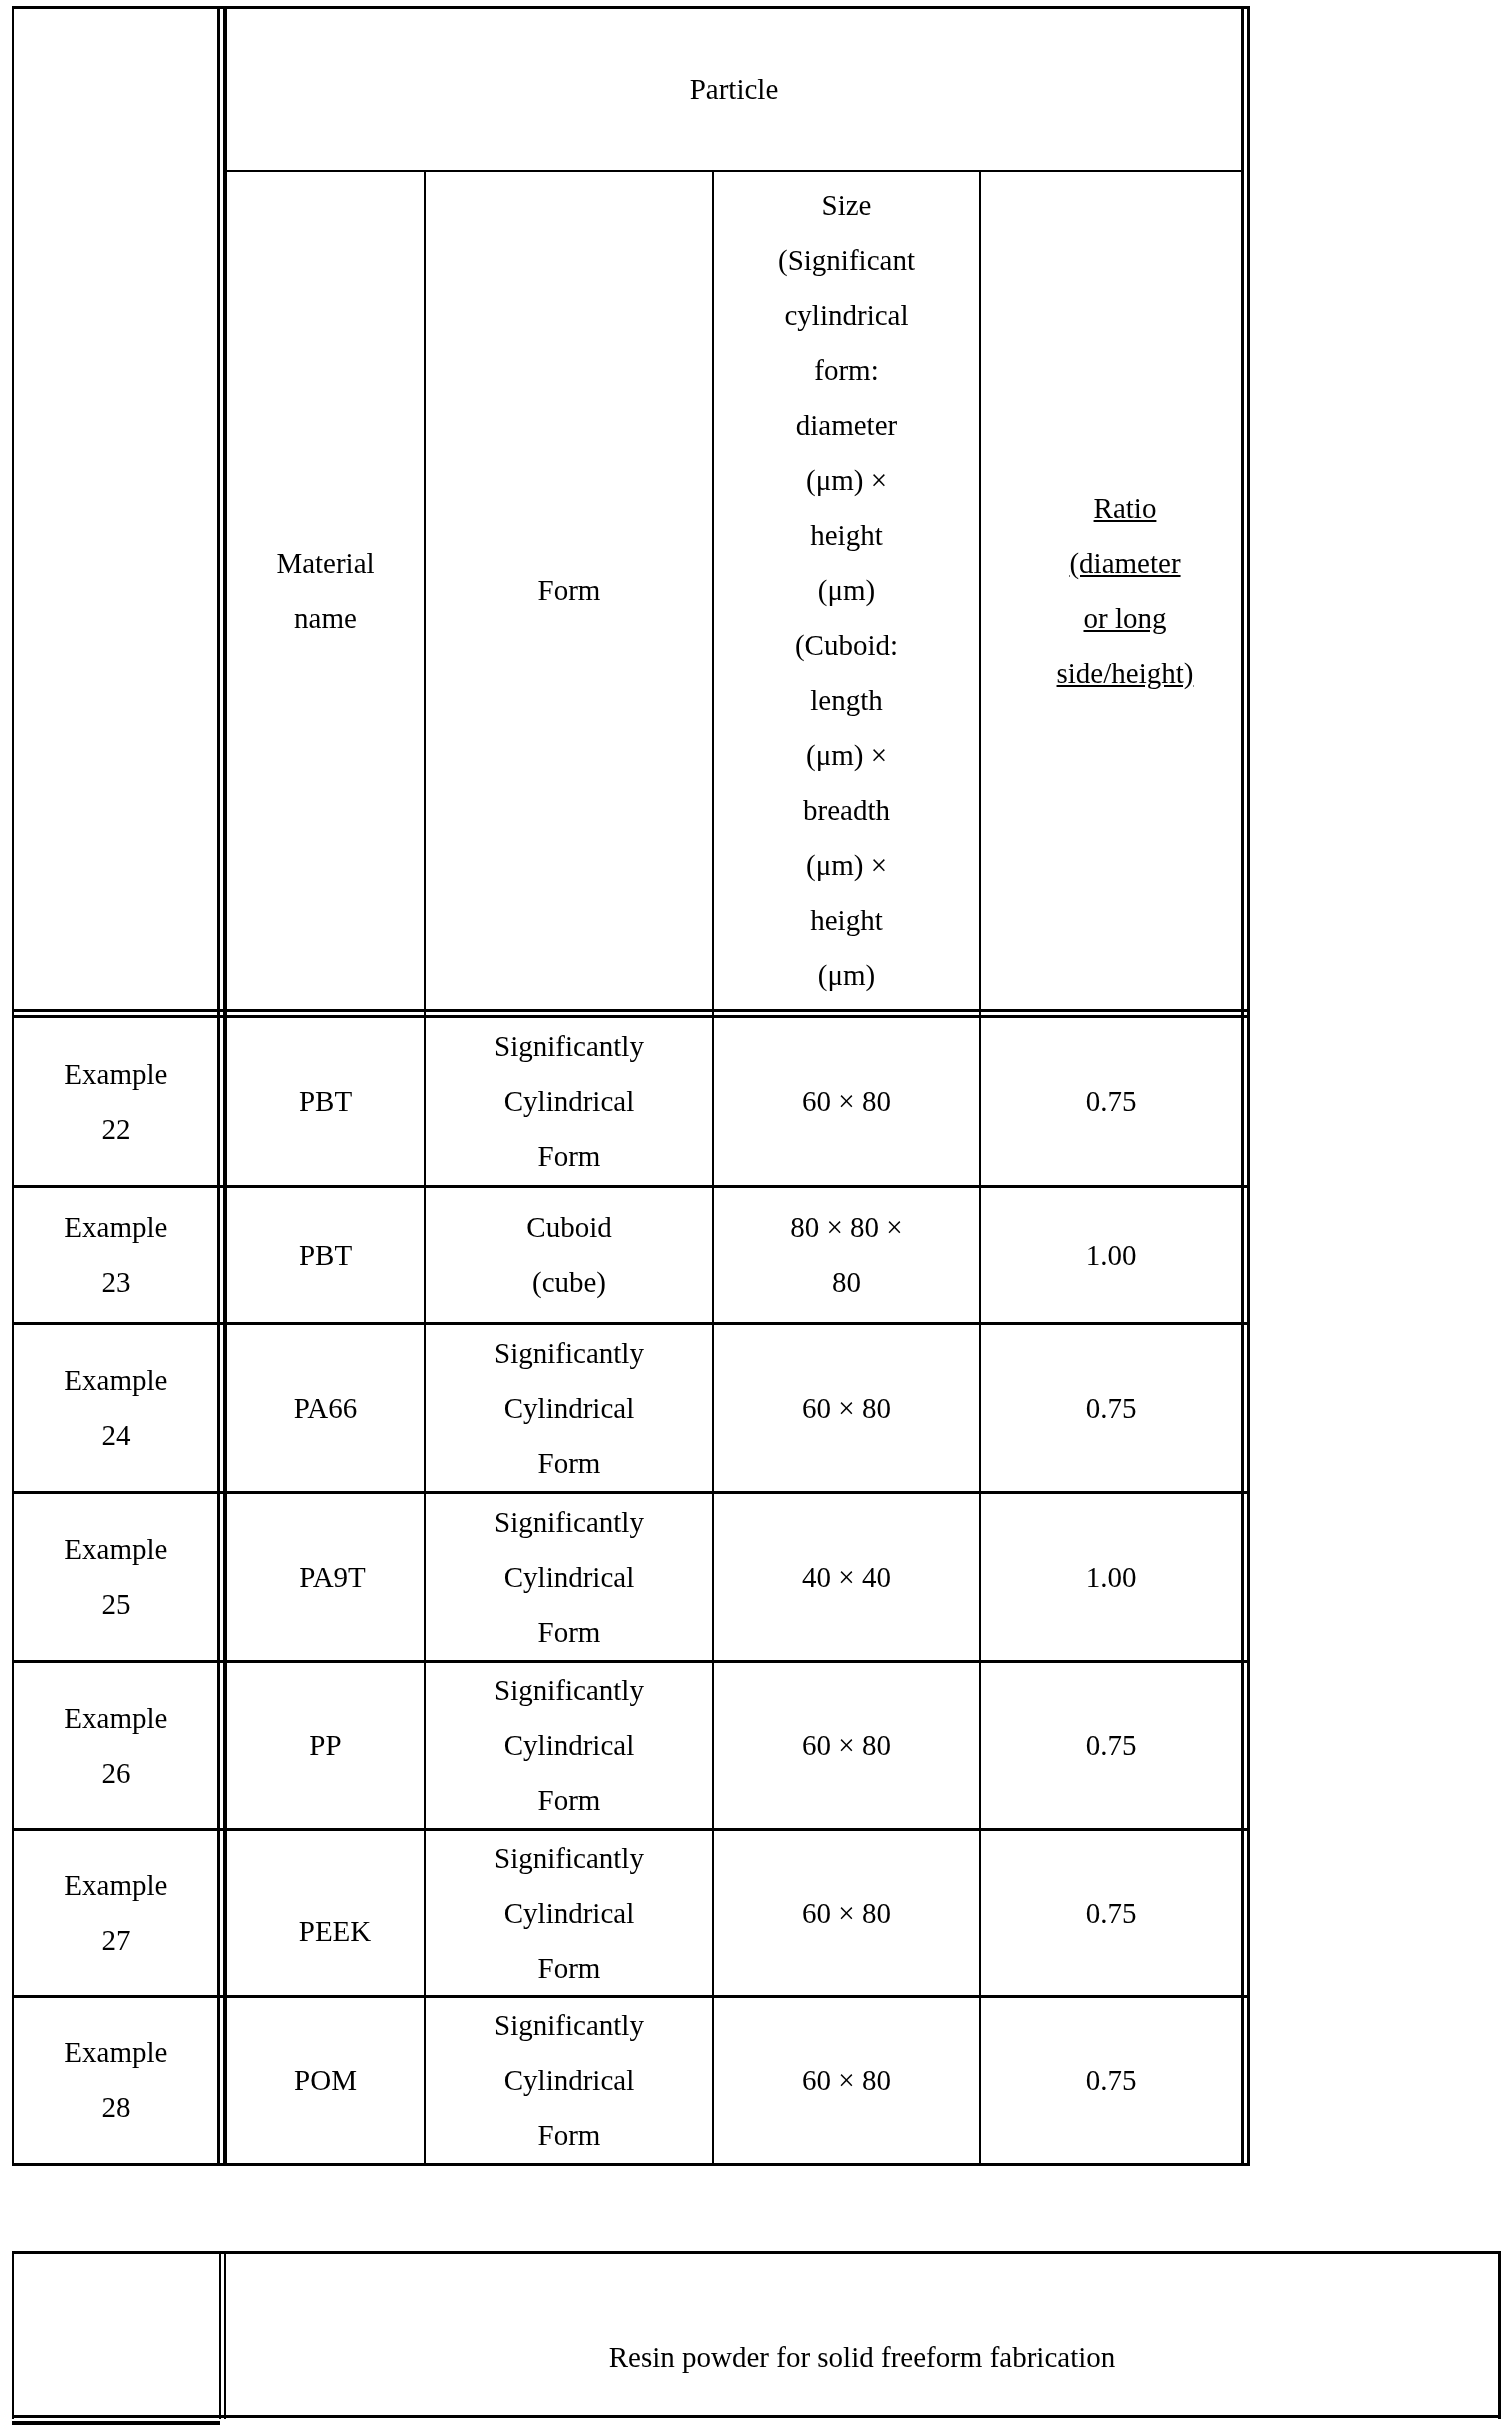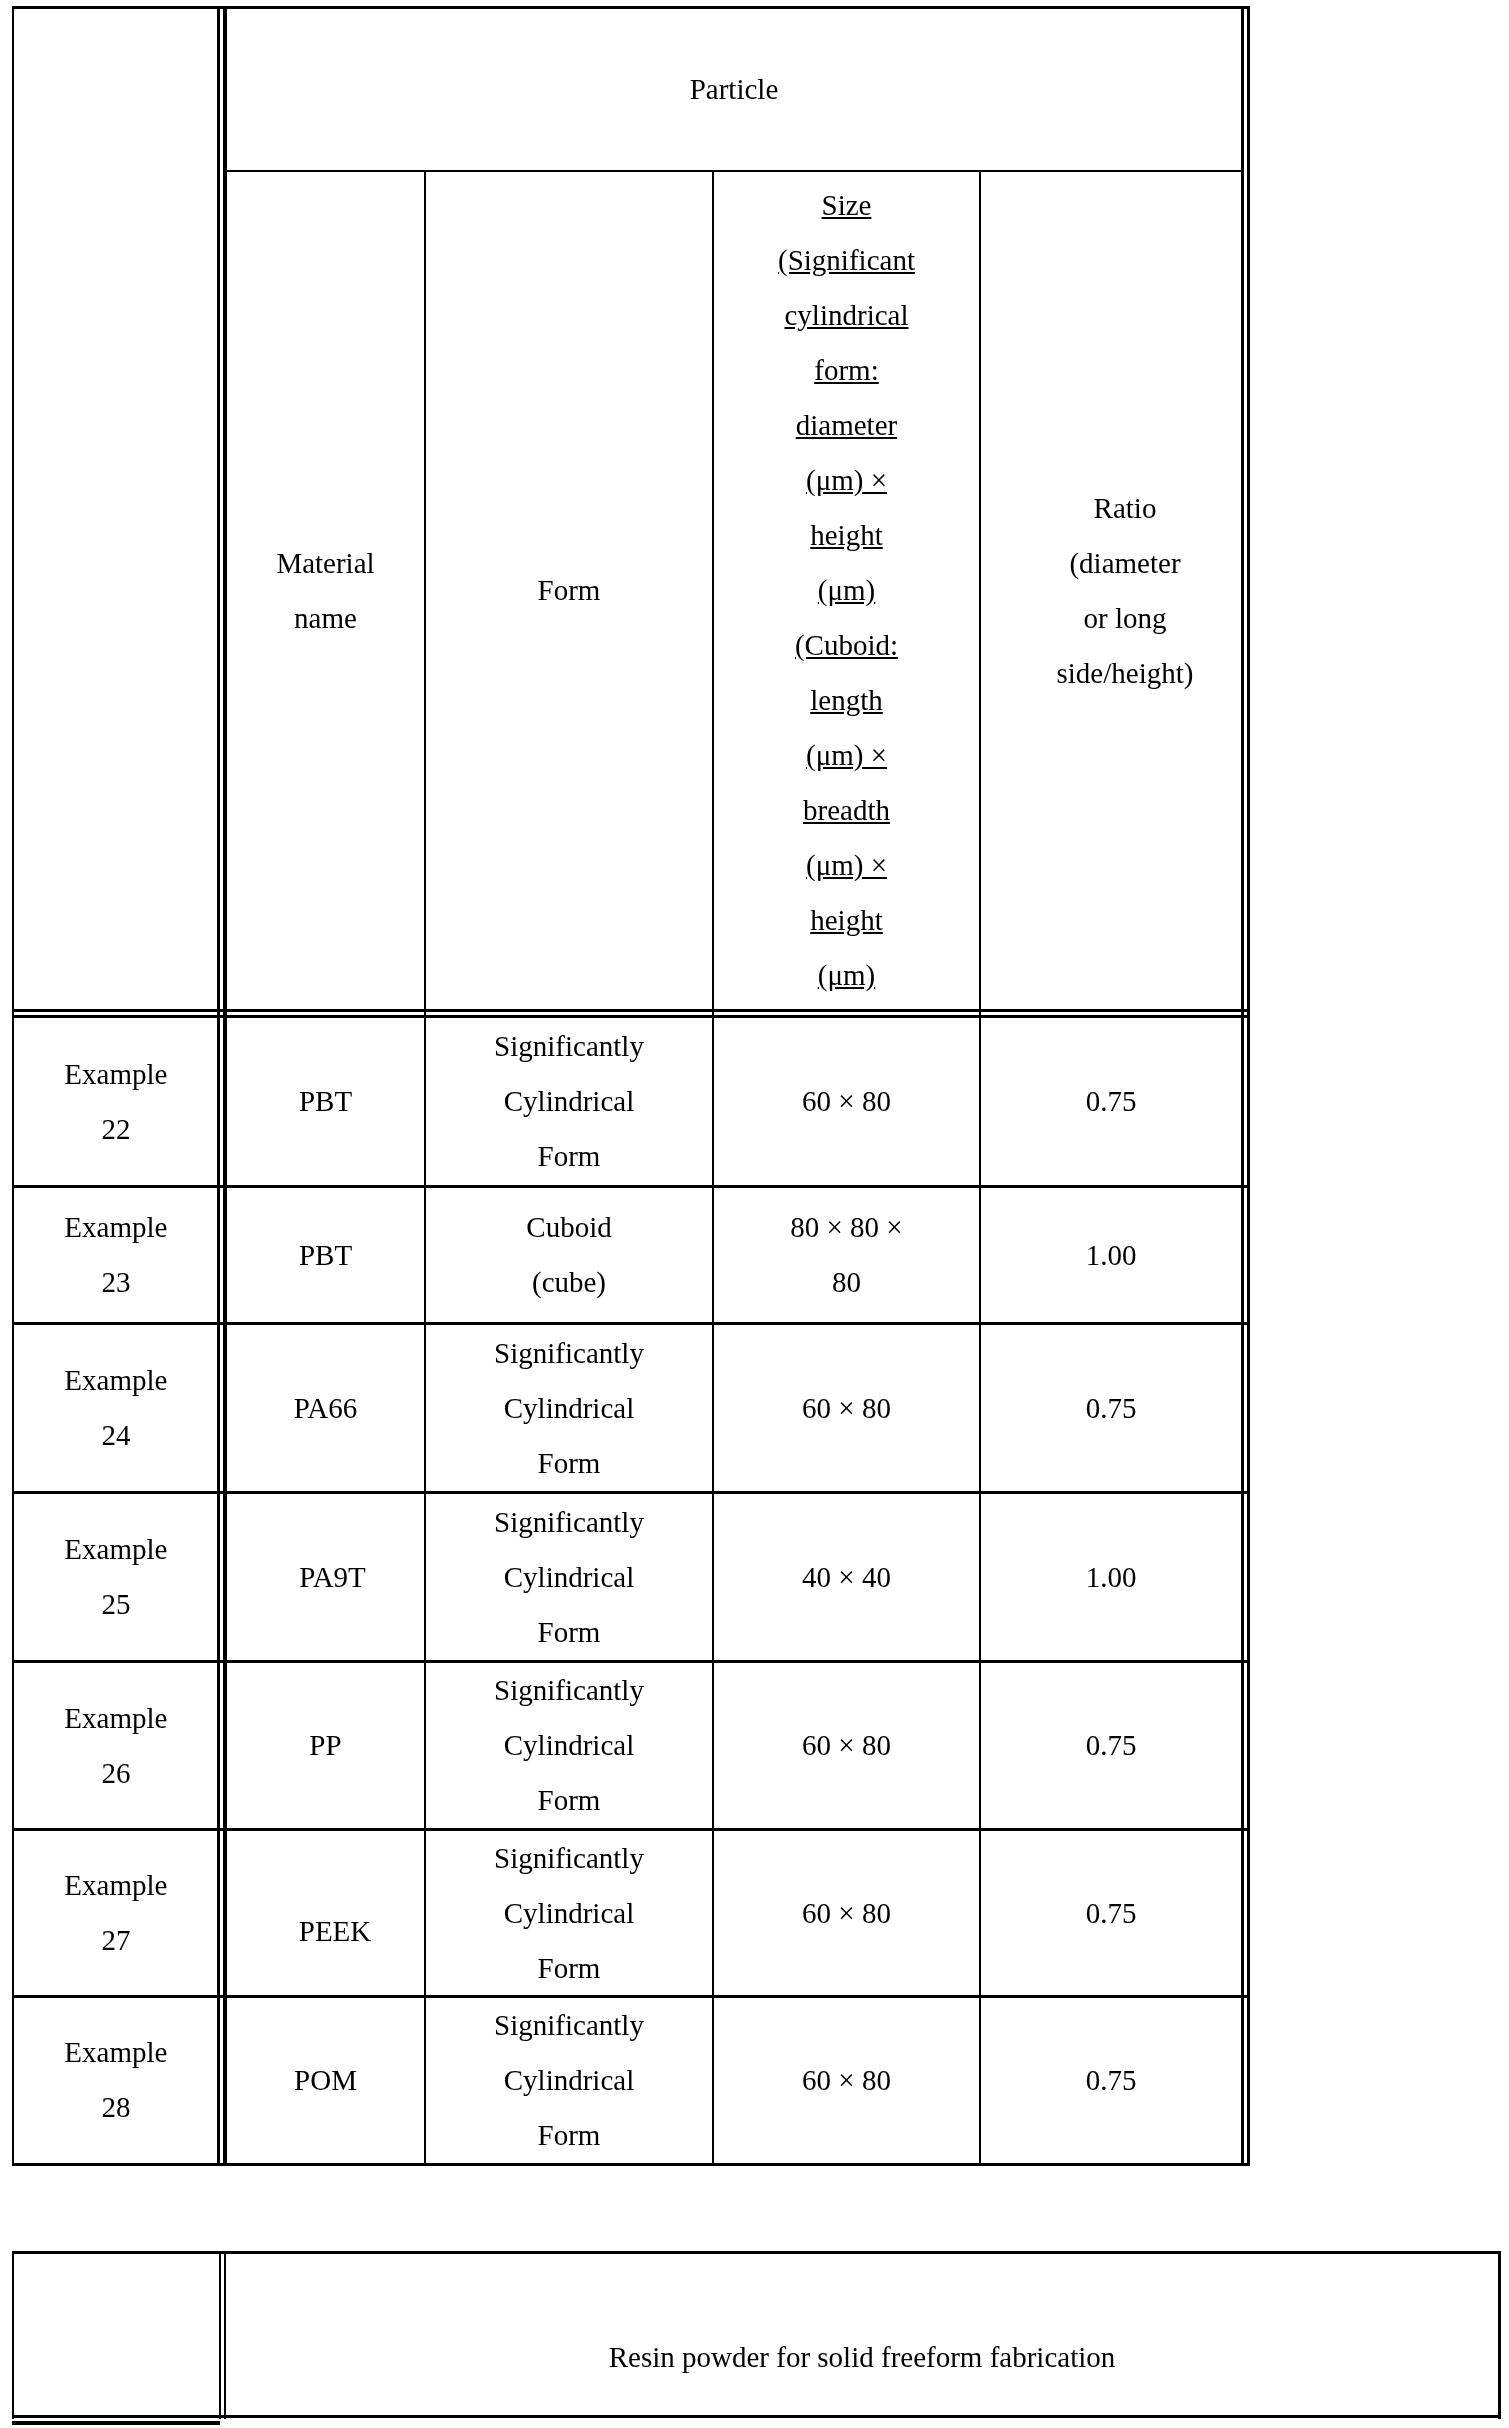--- a/index.html
+++ b/index.html
@@ -1,21 +1,21 @@
 <!DOCTYPE html>
 <html><head>
 <meta charset="utf-8">
 <style>
   html, body { margin: 0; padding: 0; background: #ffffff; }
   body { width: 1509px; height: 2429px; position: relative; overflow: hidden;
          font-family: "Liberation Serif", "DejaVu Serif", serif; color: #000; }
   .ln { position: absolute; background: #000; }
   .cell { position: absolute; display: flex; align-items: center; justify-content: center;
           text-align: center; font-size: 29px; line-height: 55px; white-space: pre-line; }
-  .hdr-size { line-height: 55px; text-decoration: underline; }
+  .hdr-size { line-height: 55px; }
 </style>
 </head>
 <body>
 
 <div>
 
   <div class="ln" style="left:11.5px;top:5.8px;width:1238px;height:2.9px;"></div>
   <div class="ln" style="left:11.5px;top:5.8px;width:2.9px;height:2160px;"></div>
   <div class="ln" style="left:11.5px;top:2163px;width:1238px;height:2.9px;"></div>
 
@@ -53,21 +53,21 @@
 (μm) ×
 height
 (μm)
 (Cuboid:
 length
 (μm) ×
 breadth
 (μm) ×
 height
 (μm)</div>
-  <div class="cell" style="left:981px;top:172px;width:288px;height:837px;">Ratio
+  <div class="cell" style="left:981px;top:172px;width:288px;height:837px;text-decoration:underline;">Ratio
 (diameter
 or long
 side/height)</div>
 
   <div>
     <div class="cell" style="left:14.4px;top:1018px;width:203px;height:167px;">Example
 22</div>
     <div class="cell" style="left:227px;top:1018px;width:197px;height:167px;">PBT</div>
     <div class="cell" style="left:426px;top:1018px;width:286px;height:167px;">Significantly
 Cylindrical

